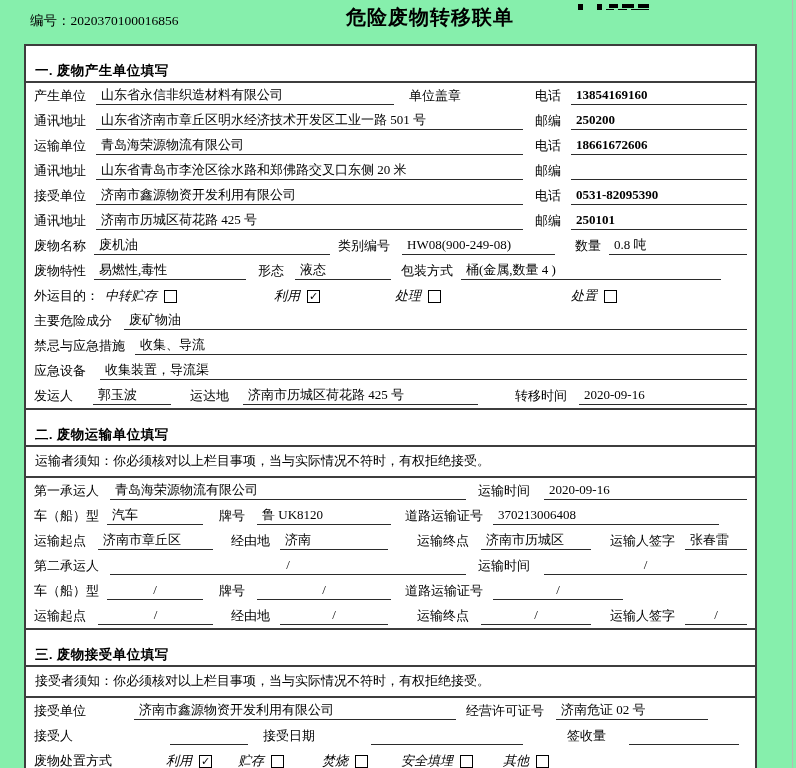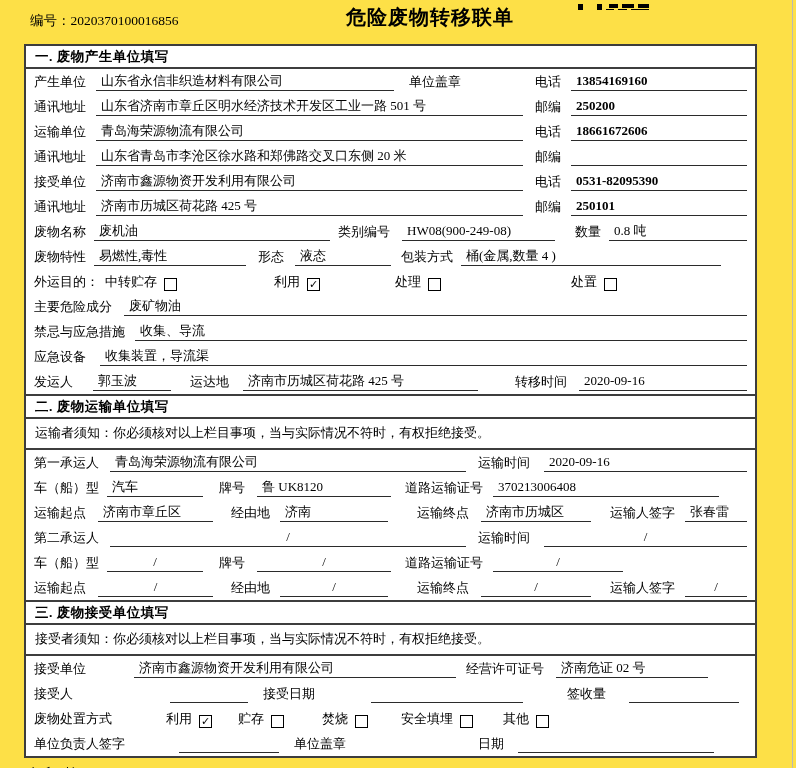--- a/index.html
+++ b/index.html
@@ -1,46 +1,46 @@
 <!DOCTYPE html>
 <html><head>
 <meta charset="utf-8">
 <style>
   * { margin:0; padding:0; box-sizing:border-box; }
   html,body { width:796px; height:768px; background:#ffffff; overflow:hidden;
     font-family:"Liberation Serif","DejaVu Serif",serif; color:#000; }
-  .page { position:relative; width:796px; height:768px; background:#fde047; }
+  .page { position:relative; width:796px; height:768px; background:#86efac; }
   .scan-edge { position:absolute; right:3px; top:0; bottom:0; width:1px; background:#b8b8b8; }
 
   
   .doc-header { position:relative; height:44px; }
   .doc-no { position:absolute; left:30px; top:12px; font-size:13.5px; white-space:nowrap; }
   .doc-title { position:absolute; left:50%; top:4px; transform:translateX(-50%); margin-left:32px;
     font-size:20px; font-weight:bold; letter-spacing:1px; white-space:nowrap; }
   .qr-frag { position:absolute; left:575px; top:0; width:80px; height:10px; overflow:hidden; }
 
   
   .box { margin-left:24px; width:733px; border:2px solid #3d3d3d; background:#fff; }
   .sec { border-top:0; }
   .sec + .sec { border-top:2px solid #3d3d3d; }
-  .sec-h { font-weight:bold; font-size:13.5px; padding:3px 8px 2px 9px; line-height:16px;
+  .sec-h { font-weight:bold; font-size:13.5px; padding:17px 8px 2px 9px; line-height:16px;
     border-bottom:2px solid #3d3d3d; letter-spacing:.5px; }
   .notice { font-size:13px; padding:5px 8px 6px 9px; border-bottom:2px solid #3d3d3d; }
 
   .row { display:flex; align-items:flex-end; height:25px; padding:0 8px 3px 8px;
     font-size:13px; line-height:18px; }
   .lb { white-space:nowrap; flex:0 0 auto; }
   .f  { border-bottom:1.4px solid #2b2b2b; white-space:nowrap; overflow:hidden;
         height:19px; line-height:18px; padding:0 5px; flex:0 0 auto; }
   .grow { flex:1 1 auto; }
   .ctr { text-align:center; }
   .rcol { width:212px; flex:0 0 auto; display:flex; align-items:flex-end; margin-left:auto; }
   .rcol .f { flex:1 1 auto; margin-left:10px;font-weight:bold; }
 
-  .opt { white-space:nowrap; display:flex; align-items:flex-end; flex:0 0 auto; }
+  .opt { white-space:nowrap; display:flex; align-items:center; flex:0 0 auto;font-style:italic; }
   .cb { display:inline-block; width:13px; height:13px; border:1.3px solid #000; margin-left:7px;
         font-family:"DejaVu Sans",sans-serif; font-size:11px; line-height:11px; text-align:center; }
 
   .footer { margin:7px 0 0 30px; font-size:13.5px; white-space:nowrap; }
 </style>
 </head>
 <body>
 
 <div class="page">
   <div class="scan-edge"></div>

